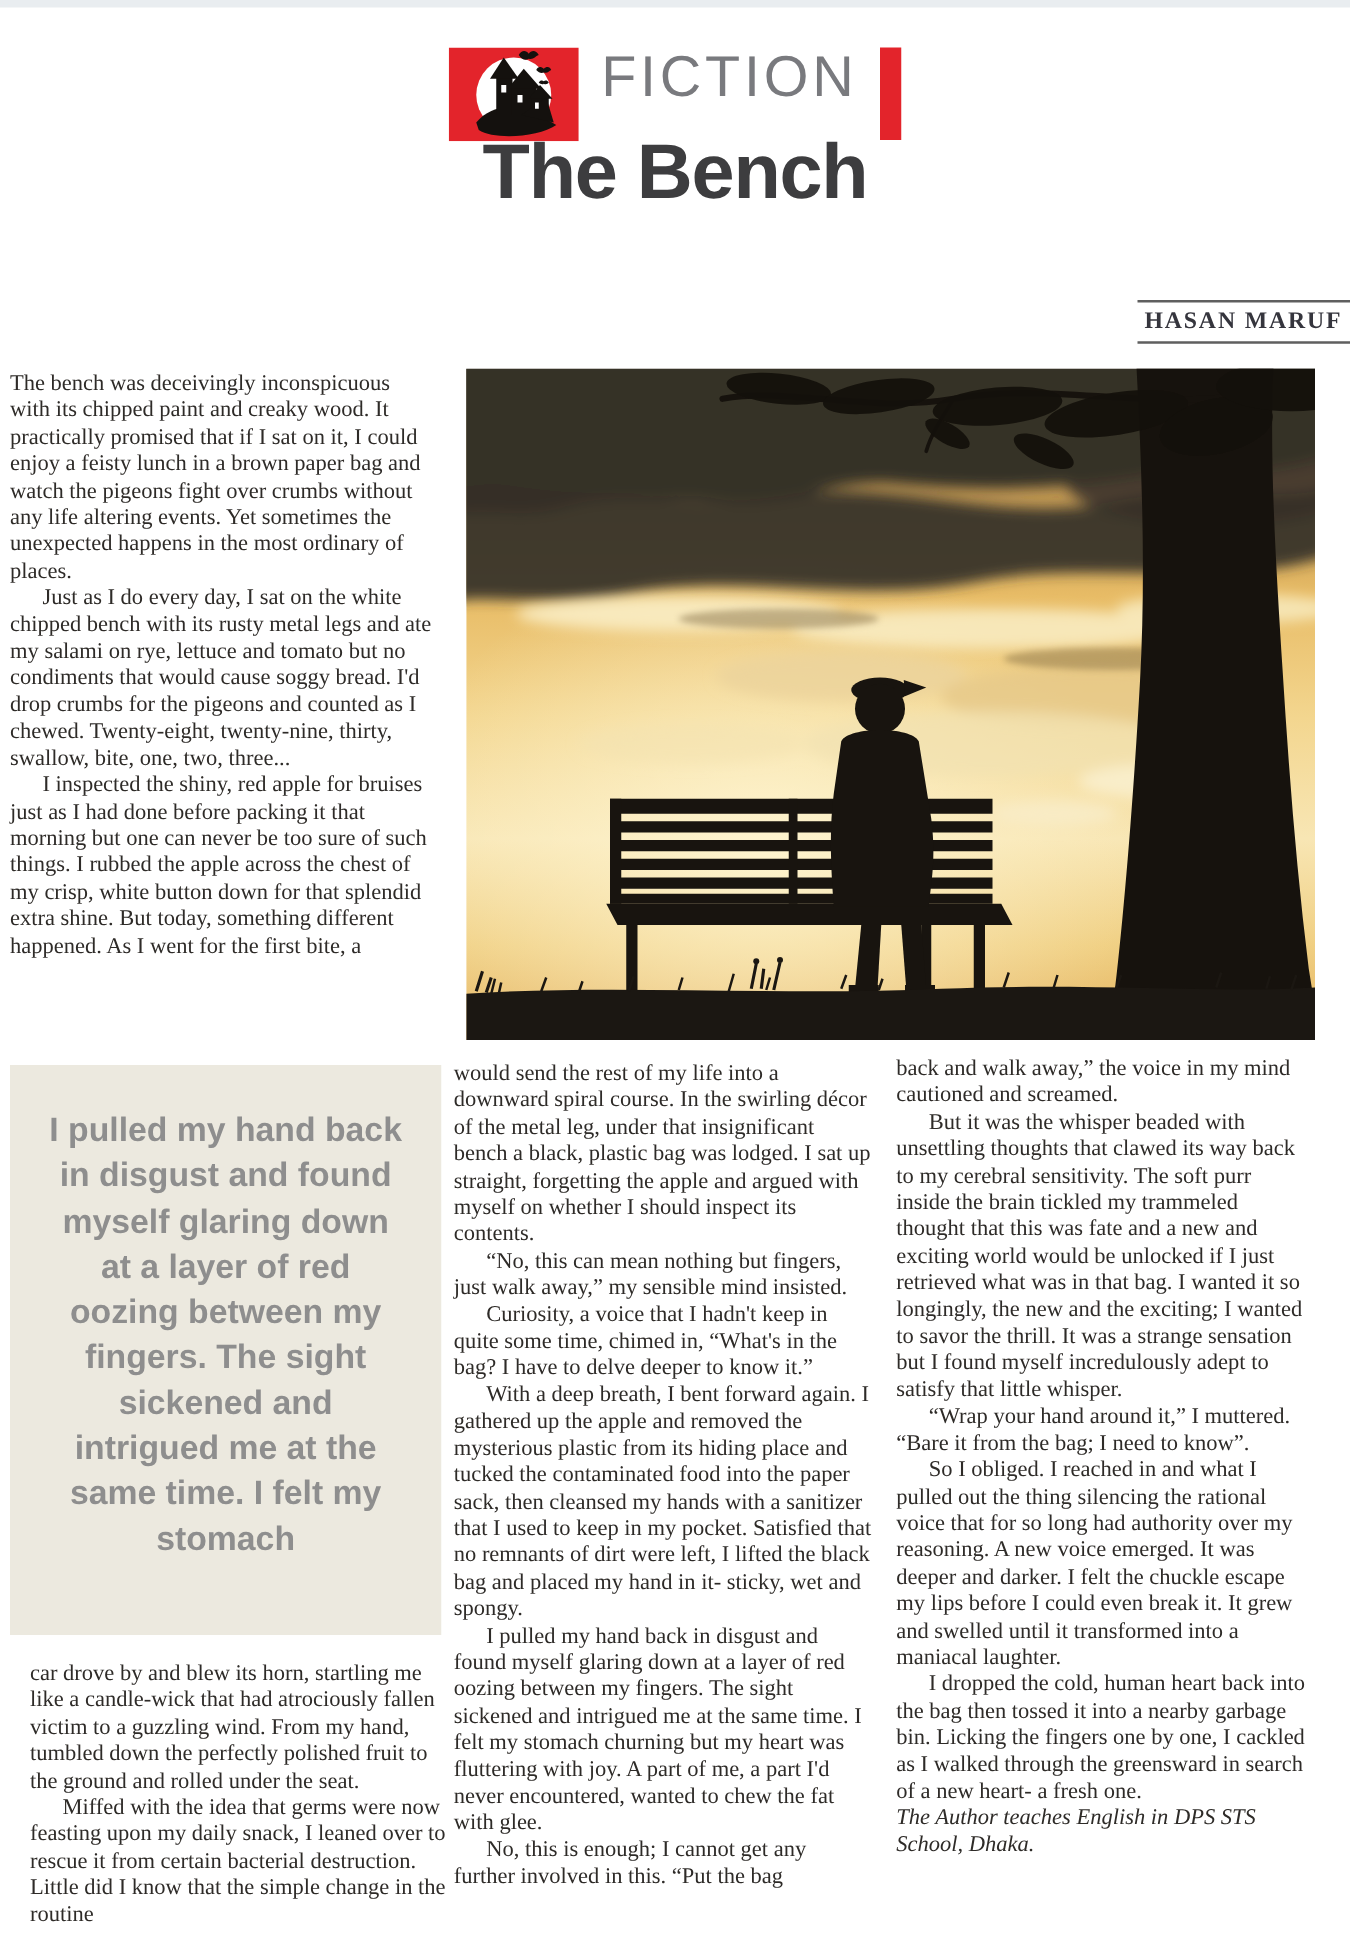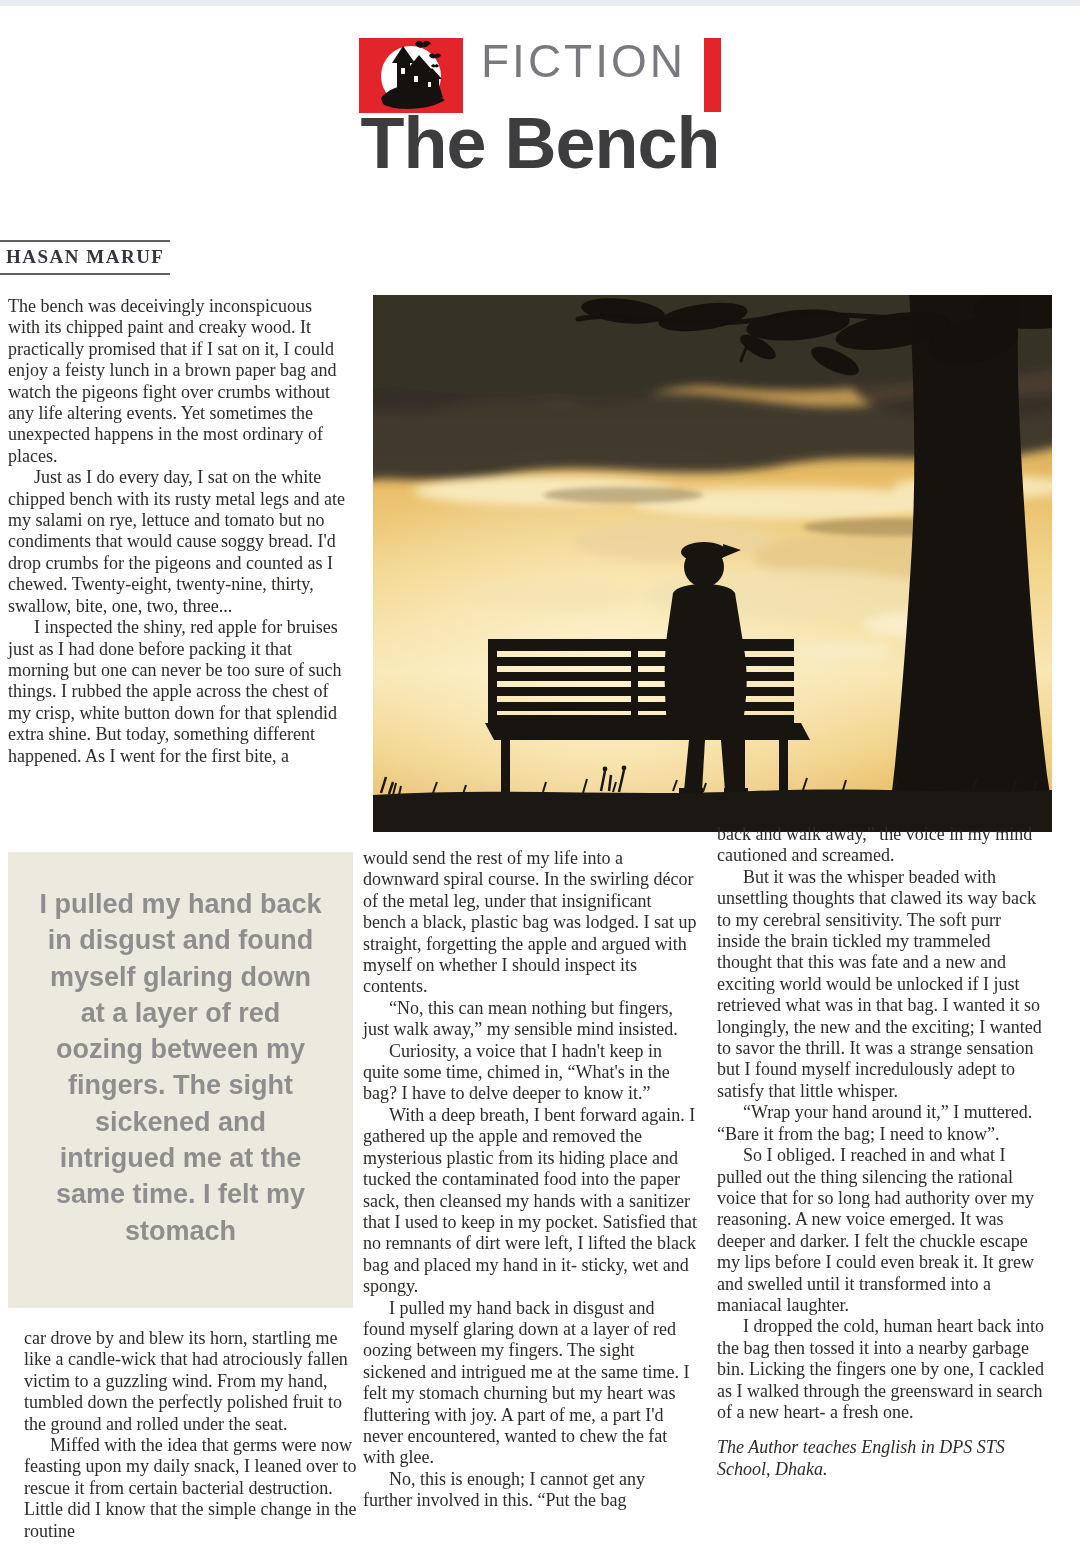--- a/index.html
+++ b/index.html
@@ -8,40 +8,40 @@
     font-family:"Liberation Serif",serif;color:var(--body,#2e2b28);
   }
   .topstrip{position:absolute;top:0;left:0;width:1080px;height:6px;background:#e9edf0;}
   .brandrow{position:absolute;top:38px;left:0;width:1080px;height:76px;
     display:flex;justify-content:center;align-items:flex-start;gap:18px;}
   .brandbox{width:104px;height:75px;flex:0 0 auto;}
   .fictionlabel{font-family:"Liberation Sans",sans-serif;font-size:46px;font-weight:400;
     color:var(--fiction,#797a7e);letter-spacing:3px;line-height:1;}
   .redbar{width:17px;height:74px;background:var(--red,#e3242b);}
   .pagetitle{position:absolute;top:104px;left:0;width:1080px;text-align:center;
-    font-family:"Liberation Sans",sans-serif;font-weight:bold;font-size:72px;
+    font-family:"Liberation Sans",sans-serif;font-weight:bold;font-size:62px;
     color:var(--title,#3d3d3f);letter-spacing:-1px;line-height:1.1;}
-  .bylinewrap{position:absolute;top:240px;left:0;width:1080px;text-align:left;}
+  .bylinewrap{position:absolute;top:240px;left:0;width:1080px;text-align:right;}
   .byline{display:inline-block;border-top:2px solid var(--rule,#5f5f5f);
     border-bottom:2px solid var(--rule,#5f5f5f);padding:4px 6px 5px;
     font-size:19px;font-weight:bold;letter-spacing:1.5px;color:#35353d;}
   .photo{position:absolute;left:373px;top:295px;width:679px;height:537px;}
   .photo svg{display:block;width:679px;height:537px;}
   .col{font-size:18px;line-height:21.4px;text-align:left;}
   .col p{margin:0;}
   .col p + p{text-indent:26px;}
   .col1t{position:absolute;left:8px;top:296px;width:340px;}
   .col1b{position:absolute;left:24px;top:1328px;width:340px;}
   .col2{position:absolute;left:363px;top:848px;width:334px;}
-  .col3{position:absolute;left:717px;top:824px;width:330px;}
+  .col3{position:absolute;left:717px;top:844px;width:330px;}
   .pq{position:absolute;left:8px;top:852px;width:345px;height:456px;box-sizing:border-box;
     background:var(--quoteBg,#ece9df);padding:34px 30px 0;overflow:hidden;text-align:center;
     font-family:"Liberation Sans",sans-serif;font-weight:bold;font-size:27px;
     line-height:36.3px;color:var(--quoteText,#8e8e8e);}
-  .author{margin-top:14px;font-style:italic;}
+  .author{font-style:italic;}
 </style>
 </head>
 <body>
 
 <div class="topstrip"></div>
 
 <div class="brandrow">
   <div class="brandbox">
     <svg viewBox="0 0 104 75" width="104" height="75">
       <rect x="0" y="0" width="104" height="75" fill="#e3242b"></rect>

